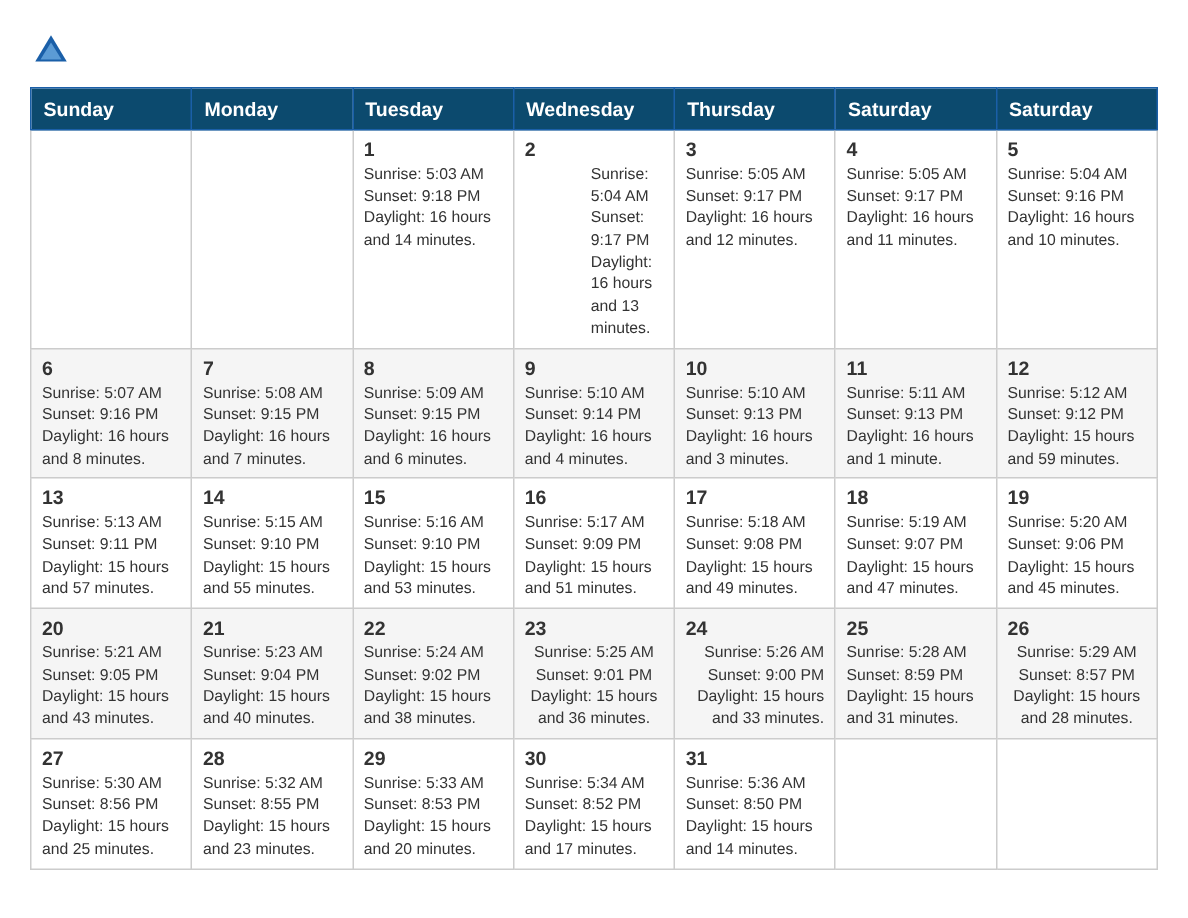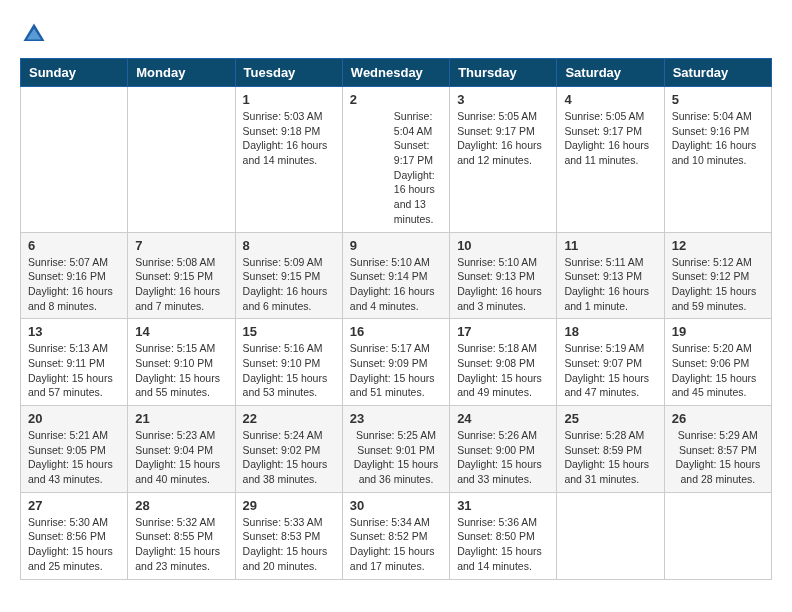--- a/index.html
+++ b/index.html
@@ -269,21 +269,21 @@
 Daylight: 15 hours and 38 minutes.</div>
         </td>
         <td>
           <span class="day-number">23</span>
           <div class="day-info" style="white-space: pre-line; text-align: center;">Sunrise: 5:25 AM
 Sunset: 9:01 PM
 Daylight: 15 hours and 36 minutes.</div>
         </td>
         <td>
           <span class="day-number">24</span>
-          <div class="day-info" style="white-space: pre-line;">Sunrise: 5:26 AM
+          <div class="day-info" style="white-space: pre-line; text-align: right;">Sunrise: 5:26 AM
 Sunset: 9:00 PM
 Daylight: 15 hours and 33 minutes.</div>
         </td>
         <td>
           <span class="day-number">25</span>
           <div class="day-info" style="white-space: pre-line;">Sunrise: 5:28 AM
 Sunset: 8:59 PM
 Daylight: 15 hours and 31 minutes.</div>
         </td>
         <td>

